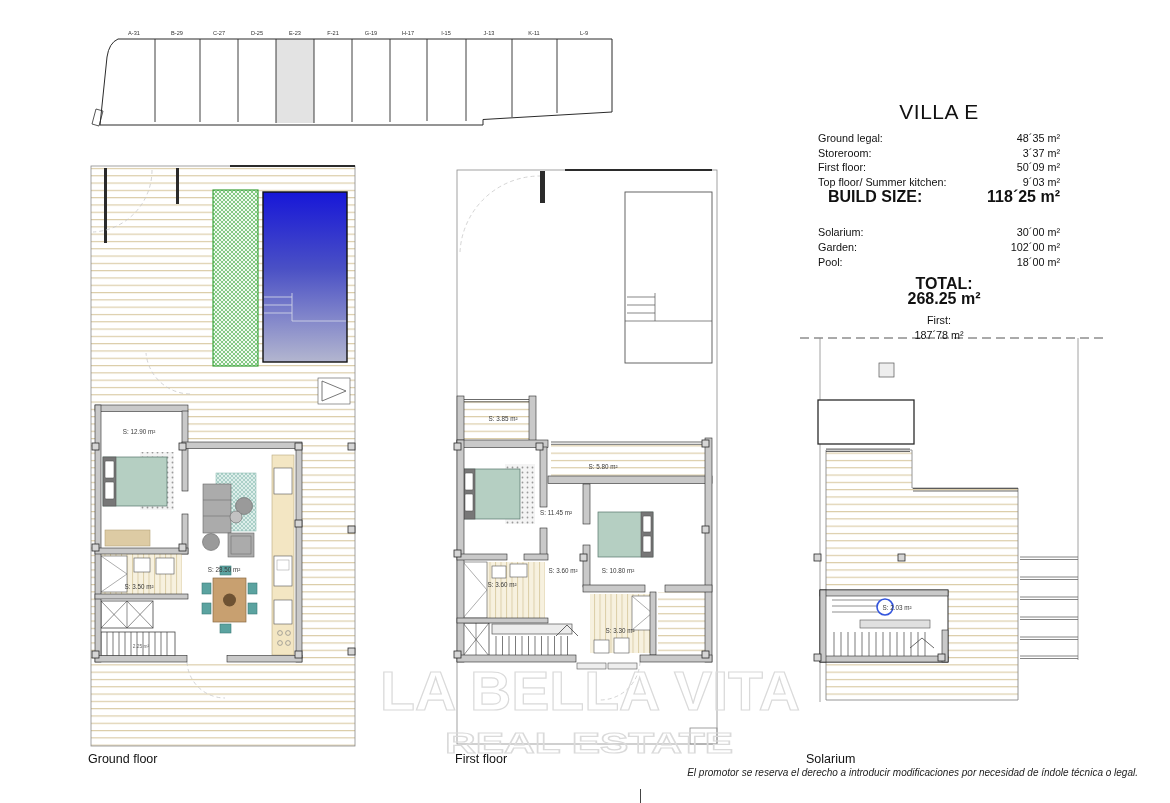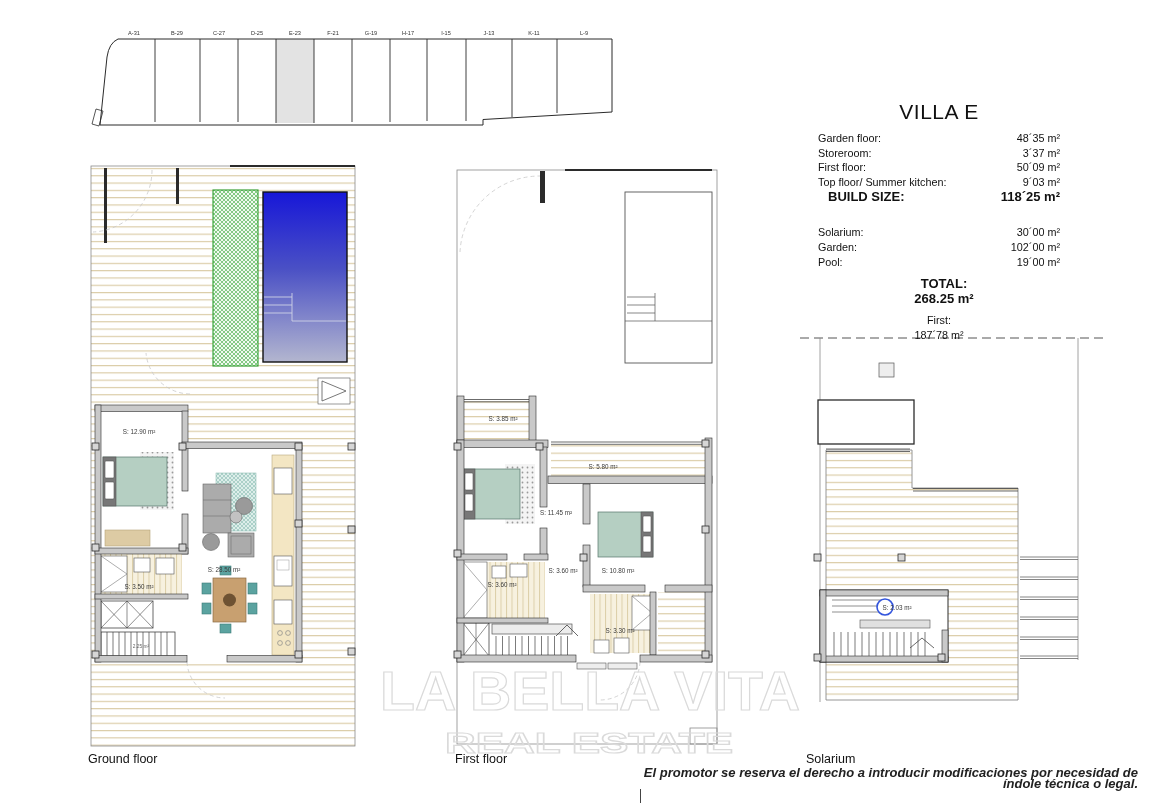--- a/index.html
+++ b/index.html
@@ -4,26 +4,26 @@
 <style>
   html,body{margin:0;padding:0;background:#fff;}
   .page{position:relative;width:1170px;height:803px;background:#fff;overflow:hidden;
         font-family:"Liberation Sans",sans-serif;color:#1a1a1a;}
   svg{position:absolute;left:0;top:0;}
   
   .specs{position:absolute;left:818px;top:100px;width:242px;text-align:center;}
   .specs .title{font-size:21px;font-weight:400;letter-spacing:.5px;color:#111;}
   .specs .rows{margin-top:7px;}
   .srow{display:flex;justify-content:space-between;font-size:10.8px;line-height:14.6px;color:#111;}
-  .srow.bold{font-weight:700;font-size:13px;line-height:15px;padding-left:10px;}
+  .srow.bold{font-weight:700;font-size:16px;line-height:15px;padding-left:10px;}
   .srow.gap{margin-top:21px;}
   .srow.gap2{margin-top:7px;flex-direction:column;}
   
   .disclaimer{position:absolute;left:620px;right:32px;top:768px;text-align:right;
-              font-style:italic;font-size:13px;line-height:10.5px;color:#222;font-weight:bold;}
+              font-style:italic;font-size:10px;line-height:10.5px;color:#222;}
   .tick{position:absolute;left:640px;top:789px;width:1px;height:14px;background:#444;}
   
   .plotlbl{font-family:"Liberation Sans",sans-serif;font-size:5.6px;fill:#333;text-anchor:middle;}
   .roomlbl{font-family:"Liberation Sans",sans-serif;font-size:6.3px;fill:#3a3a3a;text-anchor:middle;}
   .tinylbl{font-family:"Liberation Sans",sans-serif;font-size:4.8px;fill:#666;text-anchor:middle;}
   .floorlbl{font-family:"Liberation Sans",sans-serif;font-size:12.5px;fill:#111;}
   .wall{fill:#c9c9c9;stroke:#2b2b2b;stroke-width:.6;}
   .pillar{fill:#d6d6d6;stroke:#2b2b2b;stroke-width:.8;}
   .thin{fill:none;stroke:#8a8a8a;stroke-width:.8;}
   .dark{stroke:#2b2b2b;fill:none;}
@@ -316,21 +316,21 @@
   <g>
     <text class="wm" x="380" y="710" font-size="56" textLength="420" lengthAdjust="spacingAndGlyphs">LA BELLA VITA</text>
     <text class="wm" x="445" y="753" font-size="30" textLength="288" lengthAdjust="spacingAndGlyphs">REAL ESTATE</text>
   </g>
 </svg>
 
   <div class="specs">
     <div class="title">VILLA E</div>
     <div class="rows">
       <div class="srow">
-          <span>Garden floor:</span>
+          <span>Ground legal:</span>
           <span>48´35 m²</span>
         </div>
       <div class="srow">
           <span>Storeroom:</span>
           <span>3´37 m²</span>
         </div>
       <div class="srow">
           <span>First floor:</span>
           <span>50´09 m²</span>
         </div>
@@ -345,21 +345,21 @@
       <div class="srow gap">
           <span>Solarium:</span>
           <span>30´00 m²</span>
         </div>
       <div class="srow">
           <span>Garden:</span>
           <span>102´00 m²</span>
         </div>
       <div class="srow">
           <span>Pool:</span>
-          <span>19´00 m²</span>
+          <span>18´00 m²</span>
         </div>
       <div class="srow bold gap2">
           <span>TOTAL:</span>
           <span>268.25 m²</span>
         </div>
       <div class="srow gap2">
           <span>First:</span>
           <span>187´78 m²</span>
         </div>
     </div>

